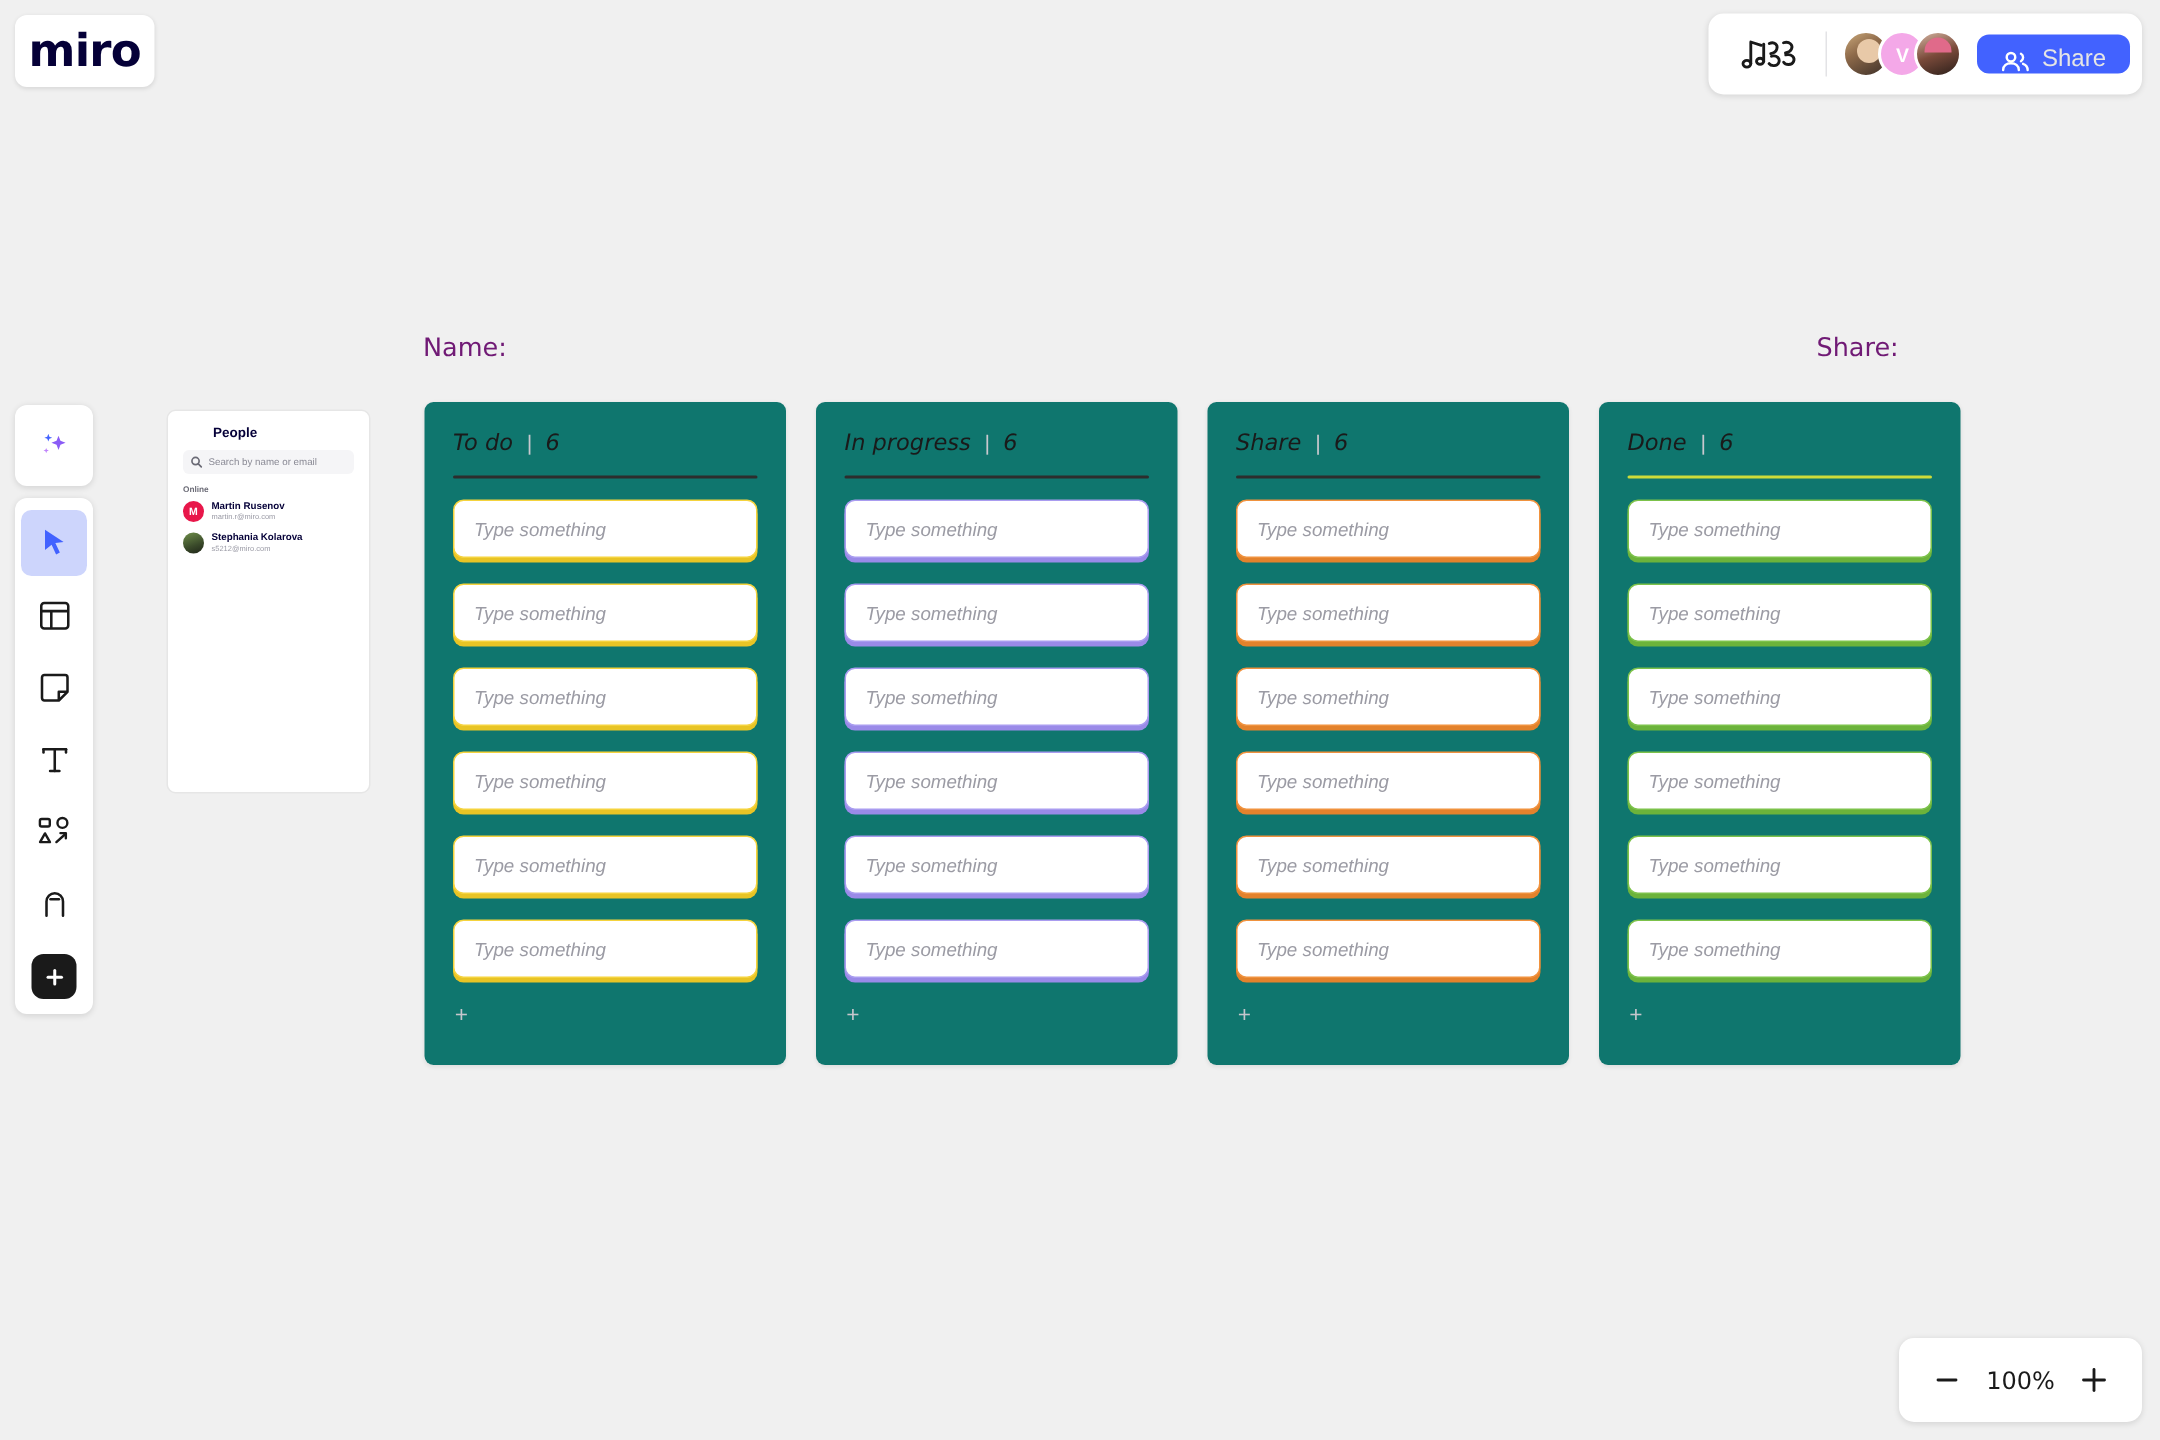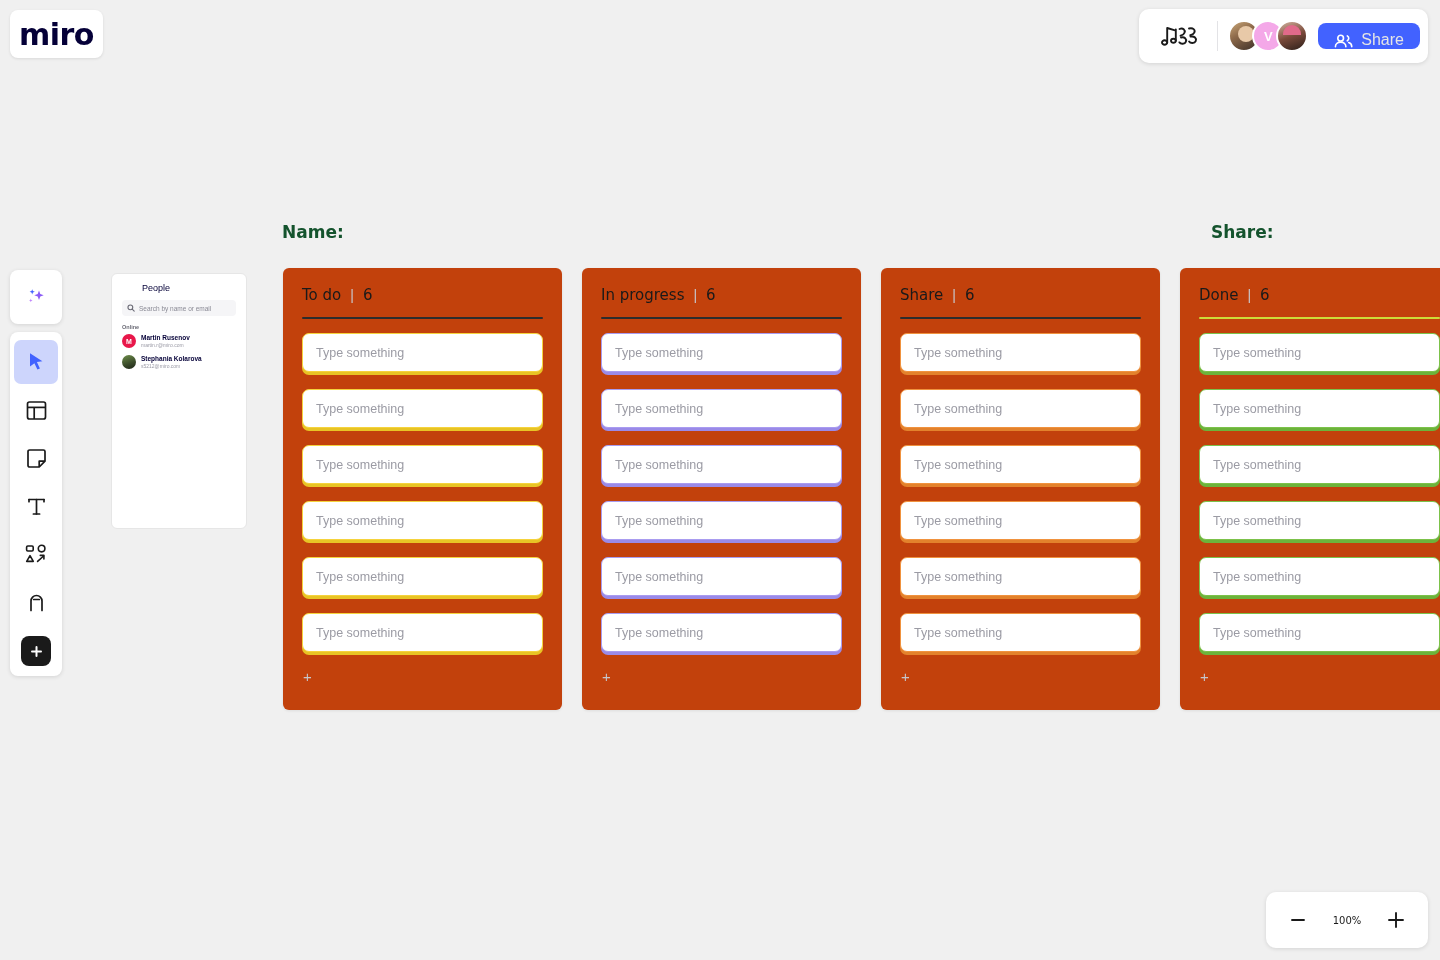--- a/index.html
+++ b/index.html
@@ -81,52 +81,52 @@
   .tool.active { background: #cdd5fc; }
   .tool.dark { background:#1a1a1a; border-radius:8px; width:30px; height:30px; margin-top:10px;}
 
   
   #people-panel {
     position: absolute; left: 111px; top: 273px;
     width: 136px; height: 256px;
     background: #ffffff; border: 1px solid #e6e6e6; border-radius: 6px;
     padding: 9px 10px;
   }
-  #people-title { font-size: 9px; font-weight: 400; color: #050038; margin-bottom: 7px; padding-left: 20px;}
+  #people-title { font-size: 9px; font-weight: 700; color: #050038; margin-bottom: 7px; padding-left: 20px;}
   #people-search {
     height: 16px; background: #f5f5f7; border-radius: 4px;
     display: flex; align-items: center; gap: 4px; padding: 0 5px;
   }
   #people-search .ph { font-size: 6.5px; color: #8a8a95; }
   .online-label { font-size: 5.5px; color: #6b6b76; margin: 8px 0 4px; font-weight:600;}
   .person { display: flex; align-items: center; gap: 5px; margin-bottom: 6px; }
   .person .pav {
     width: 14px; height: 14px; border-radius: 50%; flex: 0 0 14px;
     display: flex; align-items: center; justify-content: center;
     font-size: 7px; color: #fff; font-weight: 600; overflow:hidden; position:relative;
   }
   .pav-m { background: #e8174a; }
   .pav-s { background: linear-gradient(160deg,#6f8f4a 0%,#3a4a2a 60%,#1e2418 100%); }
   .person .pname { font-size: 6.5px; color: #050038; font-weight: 600; line-height: 1.25; }
   .person .pmail { font-size: 5px; color: #9a9aa5; line-height: 1.3; }
 
   
   .board-label {
     position: absolute; font-family: "DejaVu Sans", sans-serif;
-    font-size: 17px; color: #14532d; font-weight: 700;
+    font-size: 17px; color: #701a75; font-weight: 400;
   }
   #label-name { left: 282px; top: 222px; }
   #label-date { left: 1211px; top: 222px; }
 
   
   #board { position: absolute; left: 283px; top: 268px; display: flex; gap: 20px; }
   .column {
-    width: 279px; background: #c2410c; border-radius: 6px;
+    width: 241px; background: #0f766e; border-radius: 6px;
     box-shadow: 0 1px 3px rgba(0,0,0,0.08);
-    padding: 18px 19px 14px; min-height: 442px;
+    padding: 18px 19px 14px; min-height: 442px; font-style: italic;
   }
   .col-head { display: flex; align-items: baseline; gap: 9px; }
   .col-title { font-family:"DejaVu Sans", sans-serif; font-size: 15px; color: #1a1a1a; }
   .col-sep { color: #c8c8ce; font-size: 14px; }
   .col-count { font-family:"DejaVu Sans", sans-serif; font-size: 15px; color: #1a1a1a; }
   .col-rule { height: 2px; margin: 13px 0 14px; border-radius: 1px; }
   .card {
     height: 39px; background: #ffffff; border-radius: 7px;
     display: flex; align-items: center; padding: 0 13px;
     margin-bottom: 17px; cursor: text;
@@ -136,21 +136,21 @@
 
   
   #zoom-control {
     position: absolute; right: 12px; bottom: 12px;
     height: 56px; background: #ffffff; border-radius: 10px;
     box-shadow: 0 1px 4px rgba(0,0,0,0.12);
     display: flex; align-items: center; gap: 14px; padding: 0 20px;
   }
   #zoom-control .zbtn { width: 24px; height: 24px; display:flex; align-items:center;
     justify-content:center; cursor: pointer; color:#1a1a1a; }
-  #zoom-level { font-size: 10px; color: #1a1a1a; font-weight: 500;
+  #zoom-level { font-size: 16px; color: #1a1a1a; font-weight: 500;
     font-family:"DejaVu Sans", sans-serif; min-width: 46px; text-align:center;}
 </style>
 </head>
 <body>
 
 <div id="miro-logo">
   <span class="wordmark">miro</span>
 </div>
 
 <div id="topbar">

